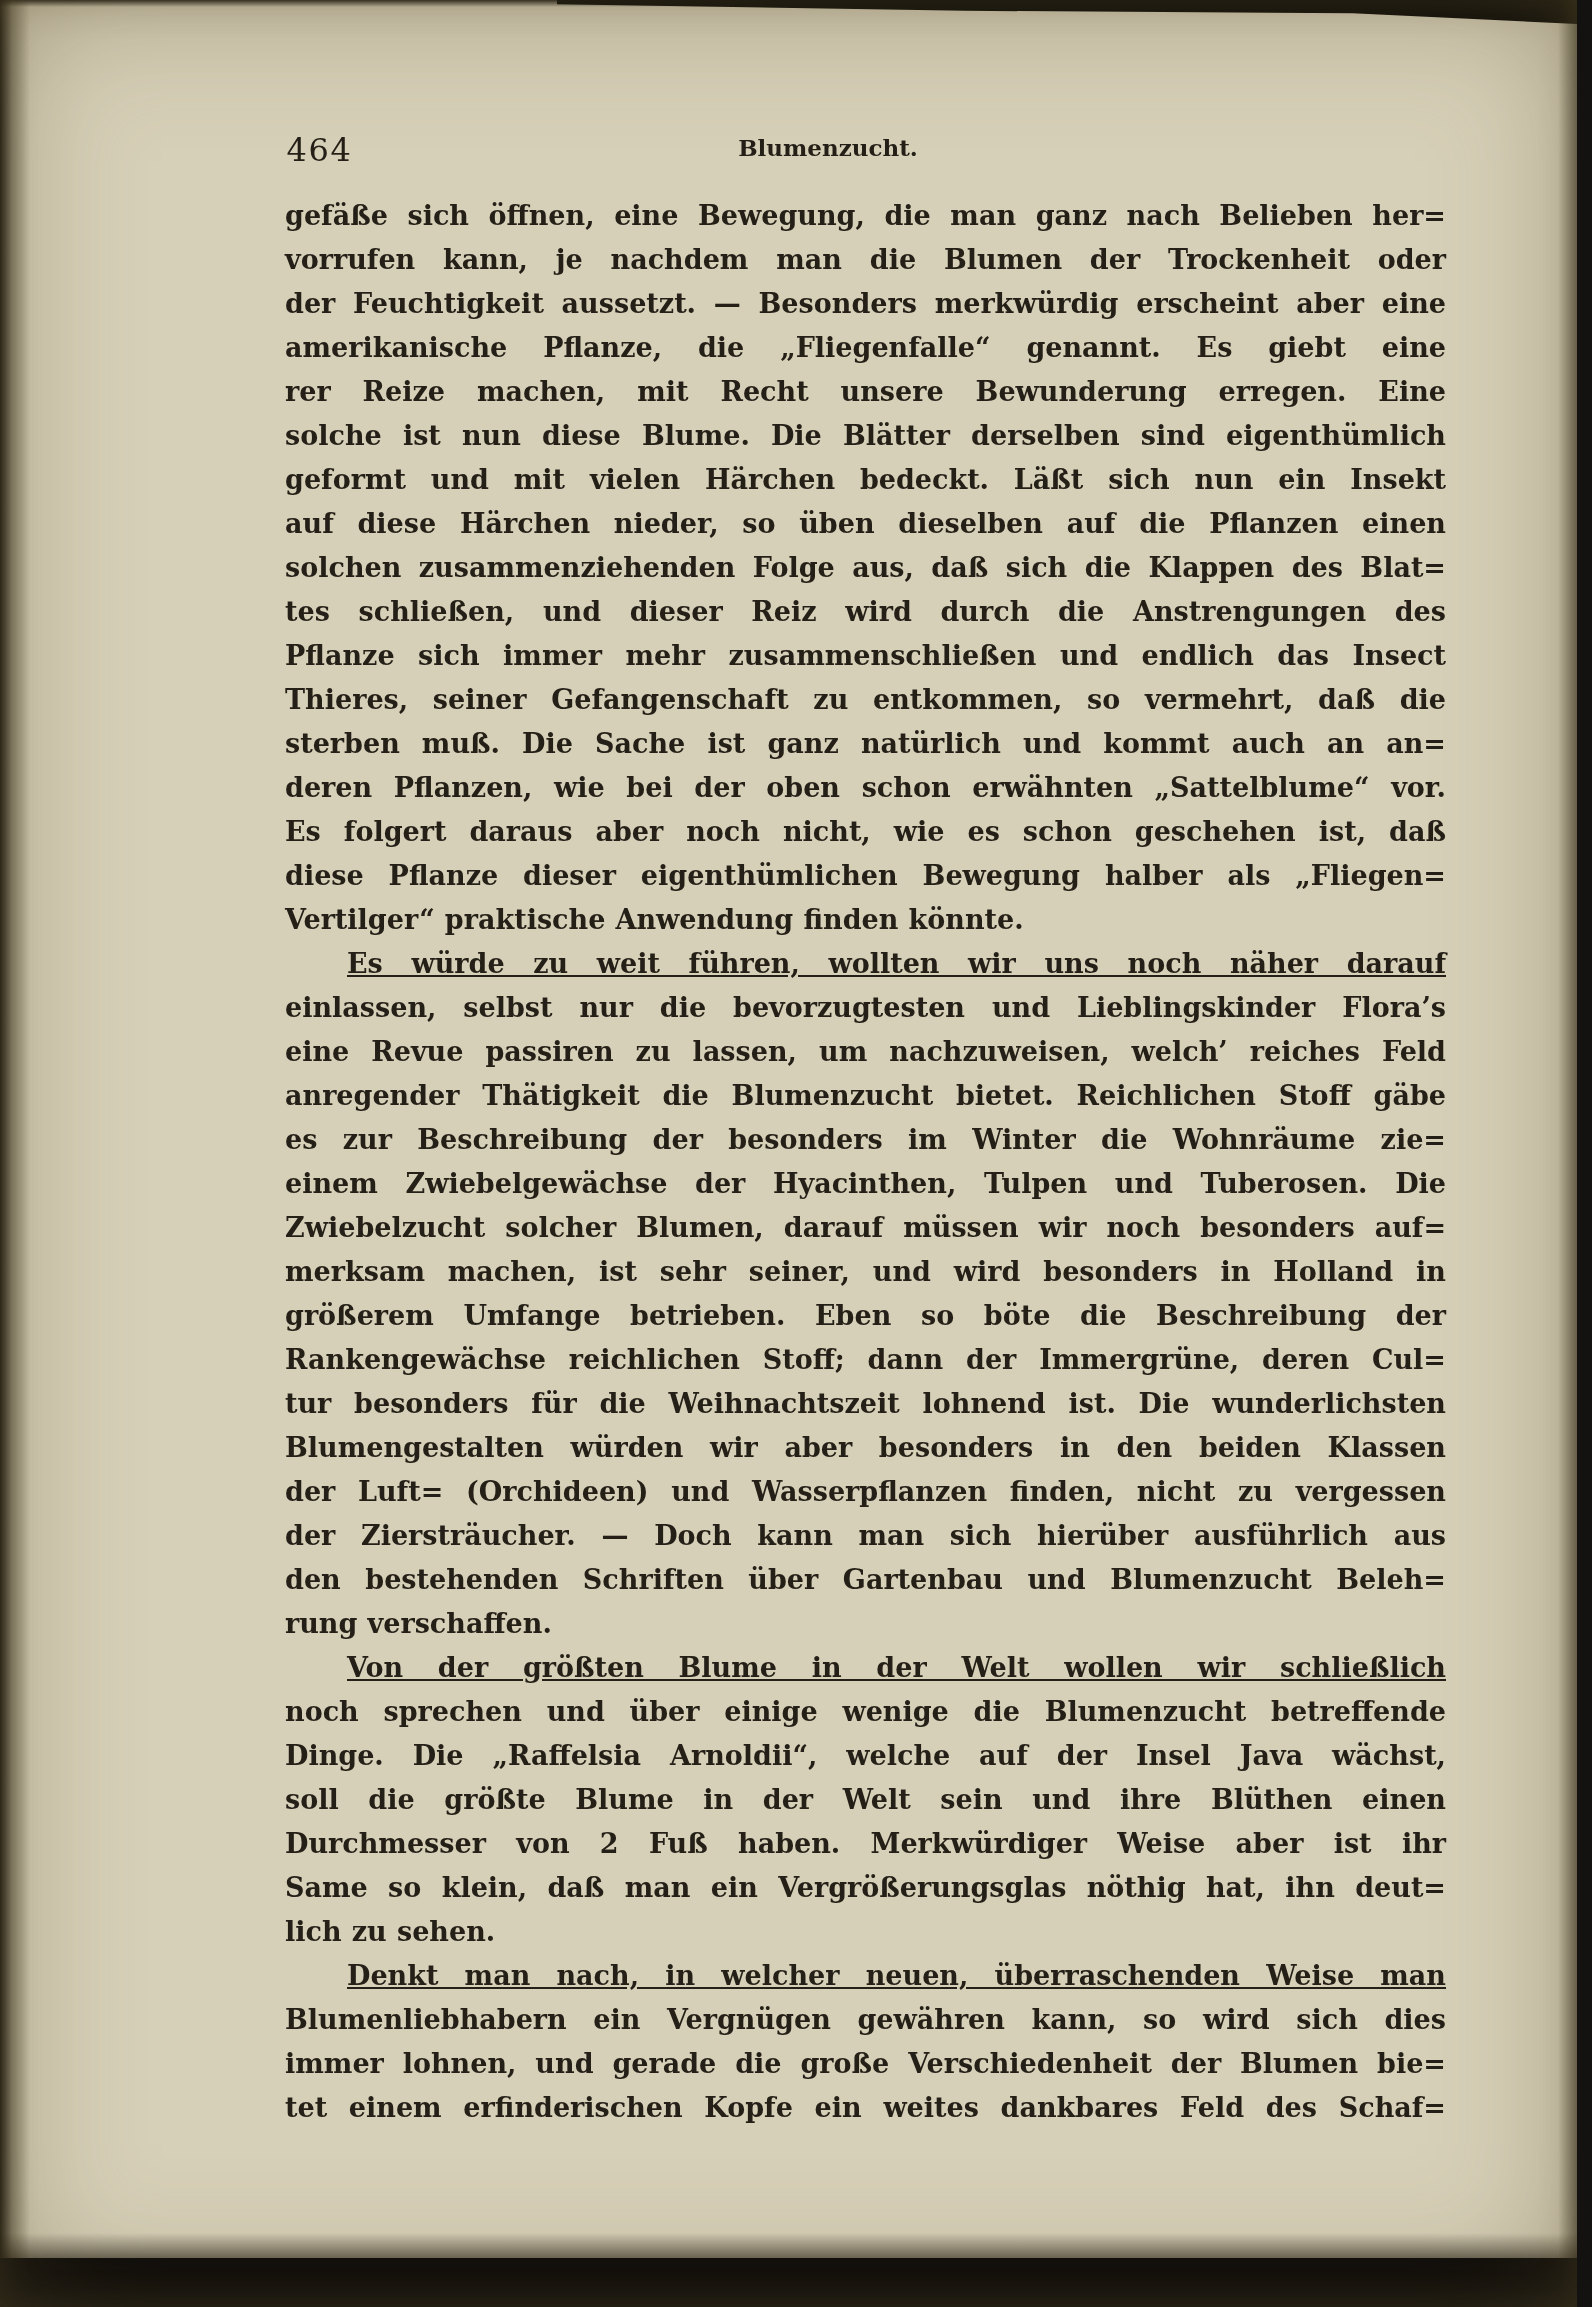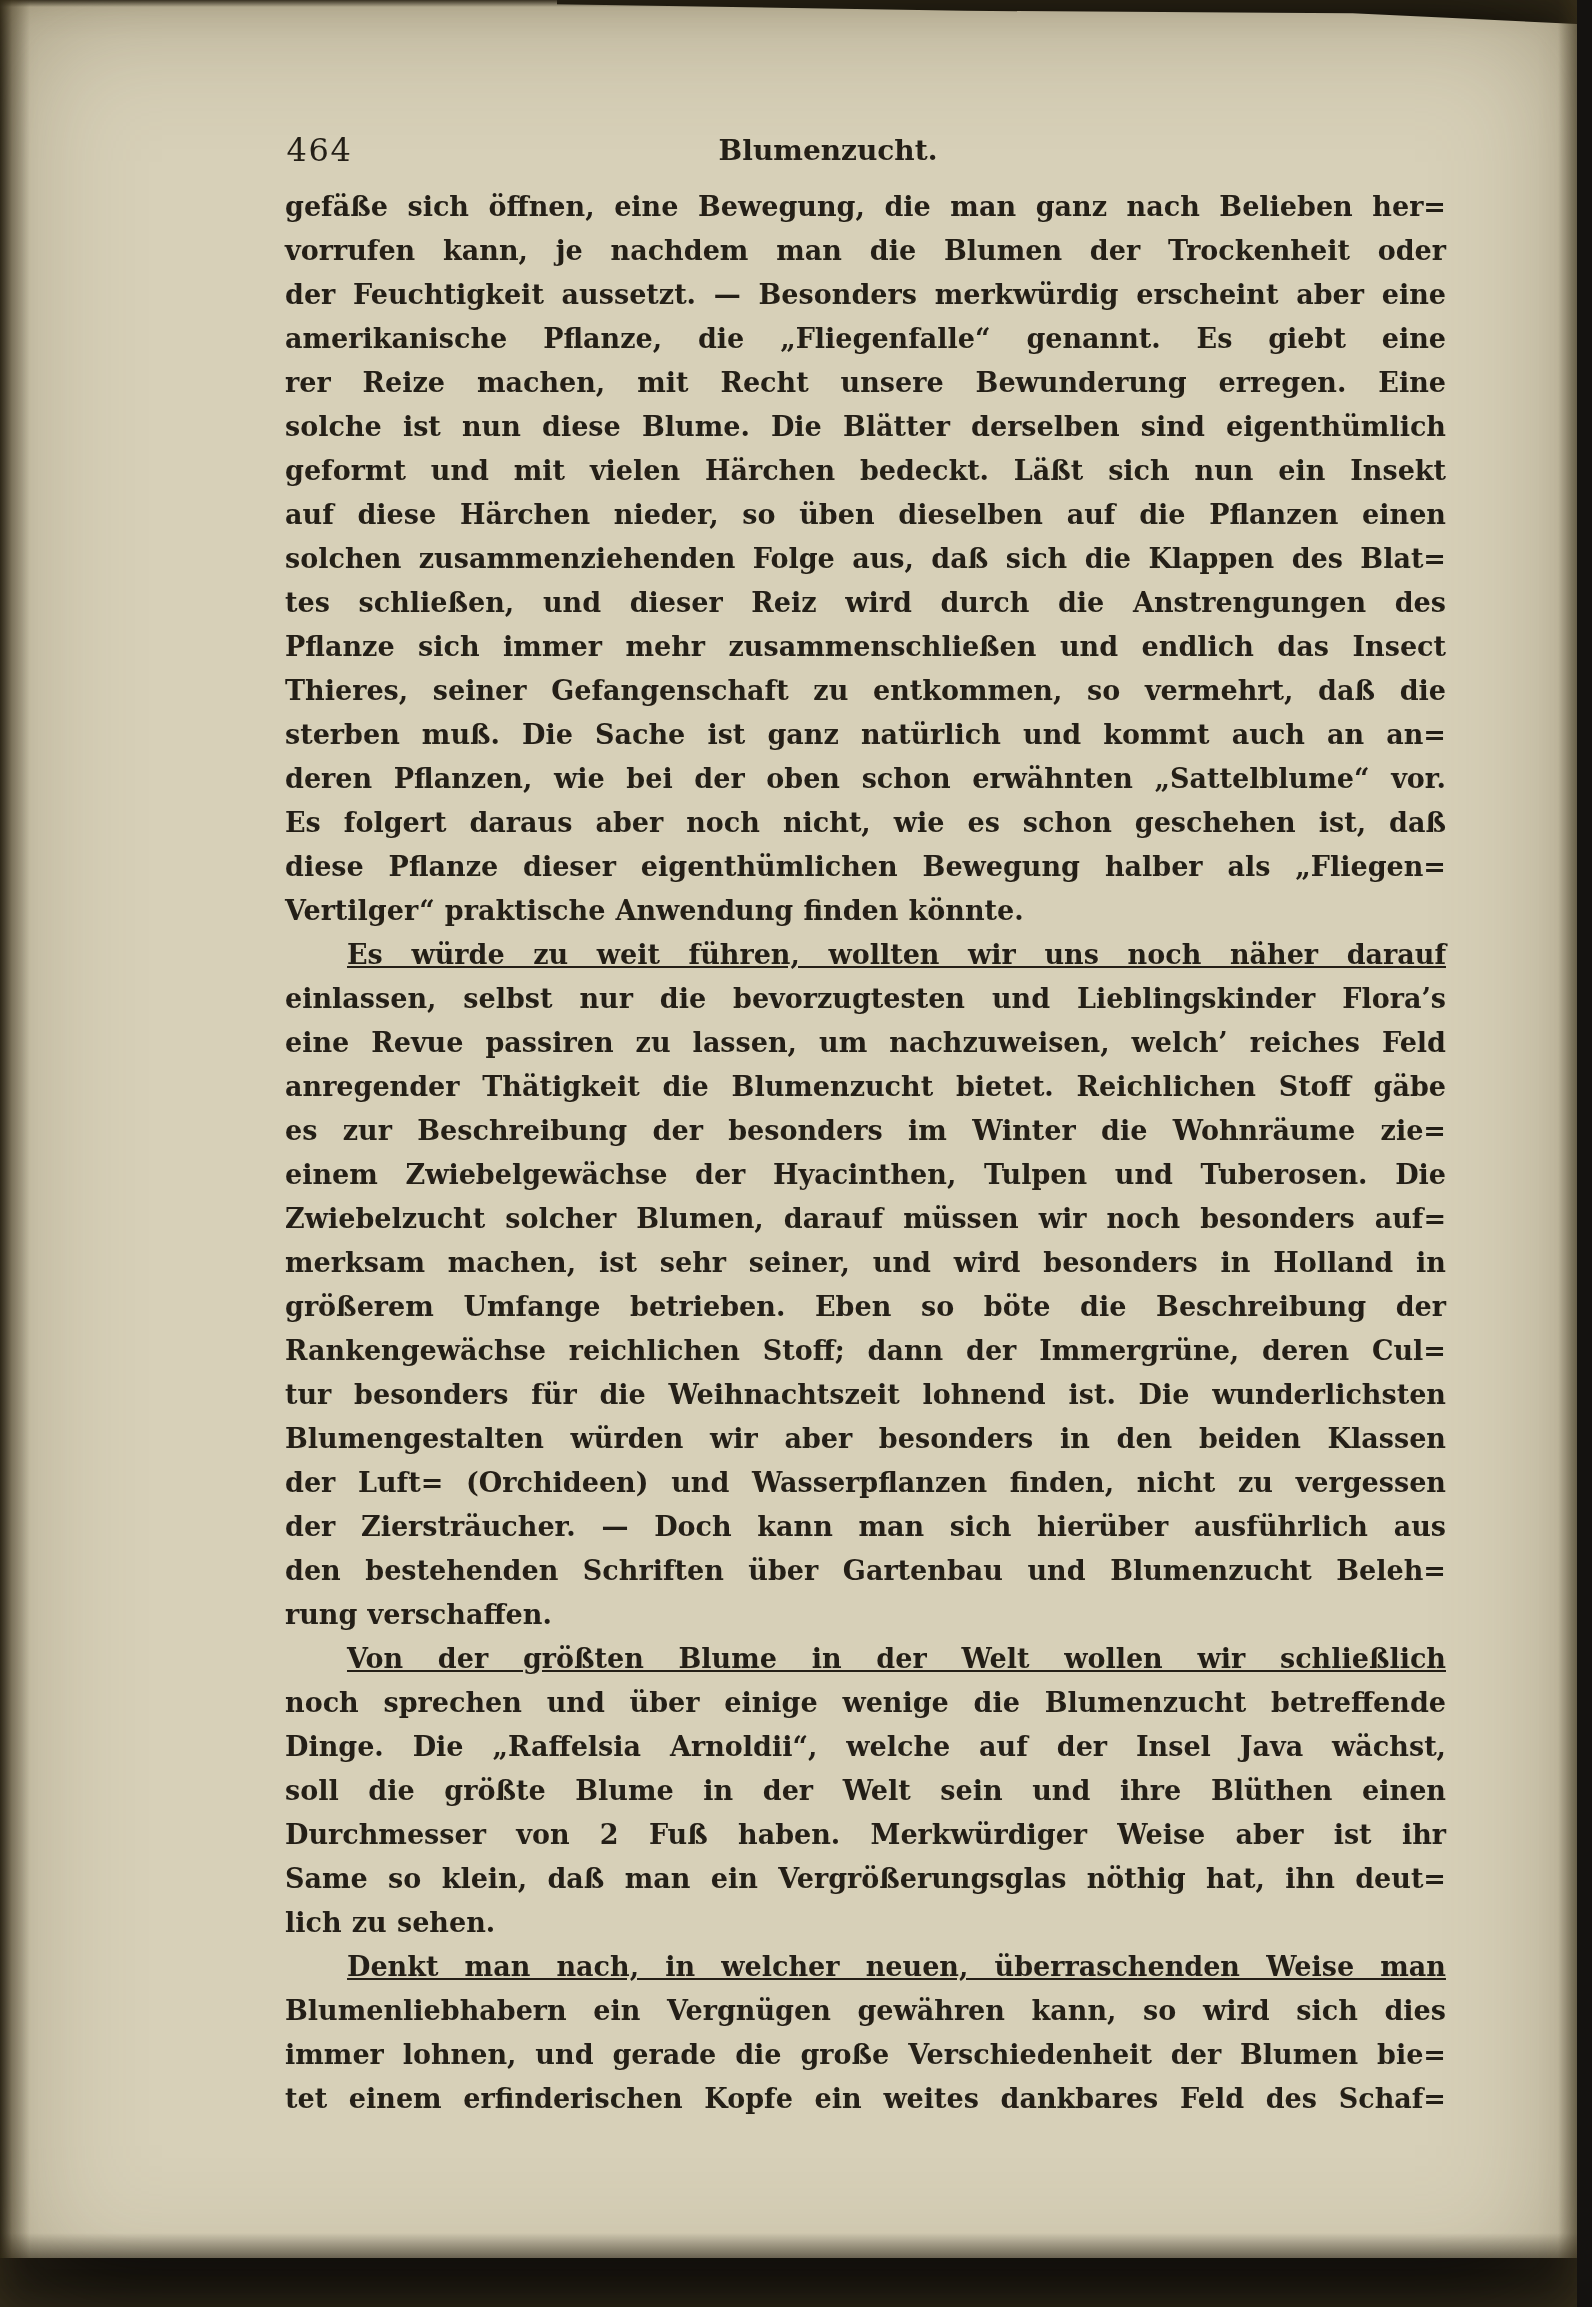--- a/index.html
+++ b/index.html
@@ -50,25 +50,25 @@
   .header {
     position: absolute; top: 129px; left: 285px; width: 1161px; z-index: 2;
     color: var(--ink, #241f17);
   }
   .page-number {
     position: absolute; left: 1.6px; top: 1.6px;
     font-size: 32px; font-weight: normal; letter-spacing: 1.6px;
   }
   .header-title {
     position: absolute; left: 0; right: 75px; top: 4.8px;
-    text-align: center; font-size: 28px; font-weight: bold;
+    text-align: center; font-size: 23px; font-weight: bold;
   }
   
   .page-text {
-    position: absolute; left: 285px; top: 185px; width: 1161px; z-index: 2;
+    position: absolute; left: 285px; top: 194px; width: 1161px; z-index: 2;
     color: var(--ink, #241f17);
     font-size: 27px; font-weight: bold;
   }
   .para { margin: 0; }
   .line {
     height: 44px; line-height: 44px;
     text-align: justify; text-align-last: justify;
     white-space: normal; word-spacing: 0.8px;
   }
   .line.last { text-align-last: left; }

